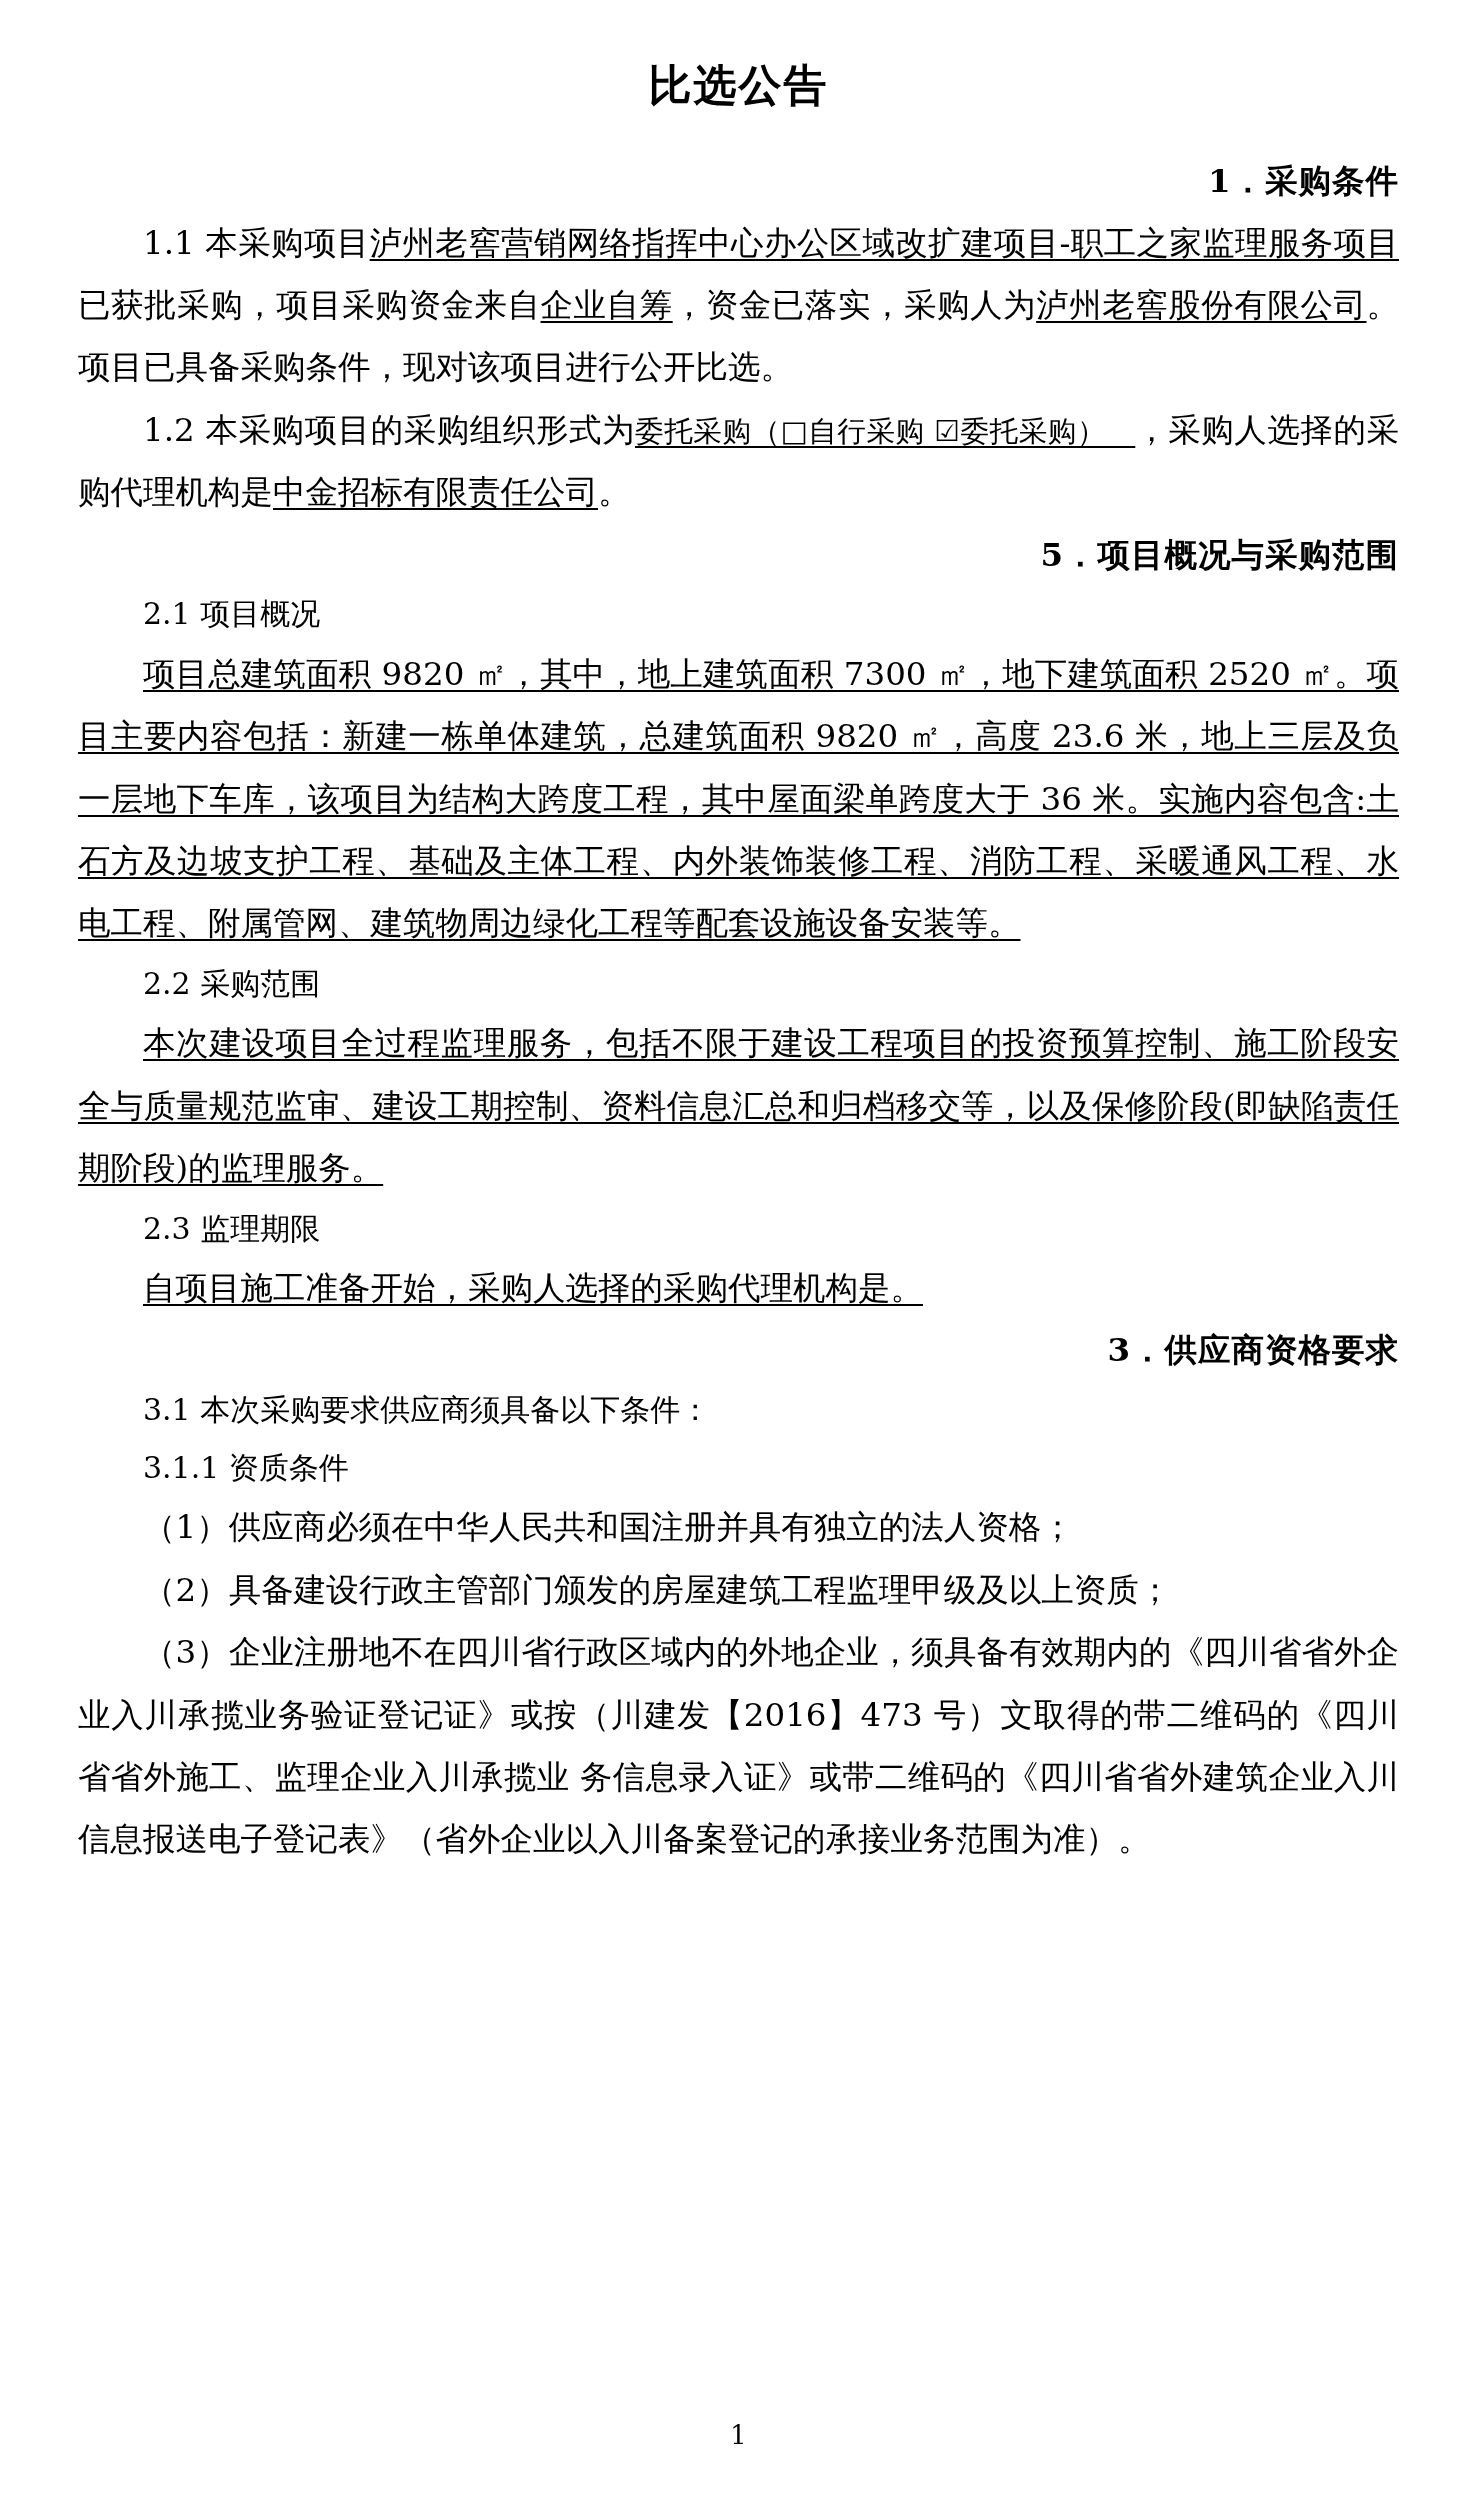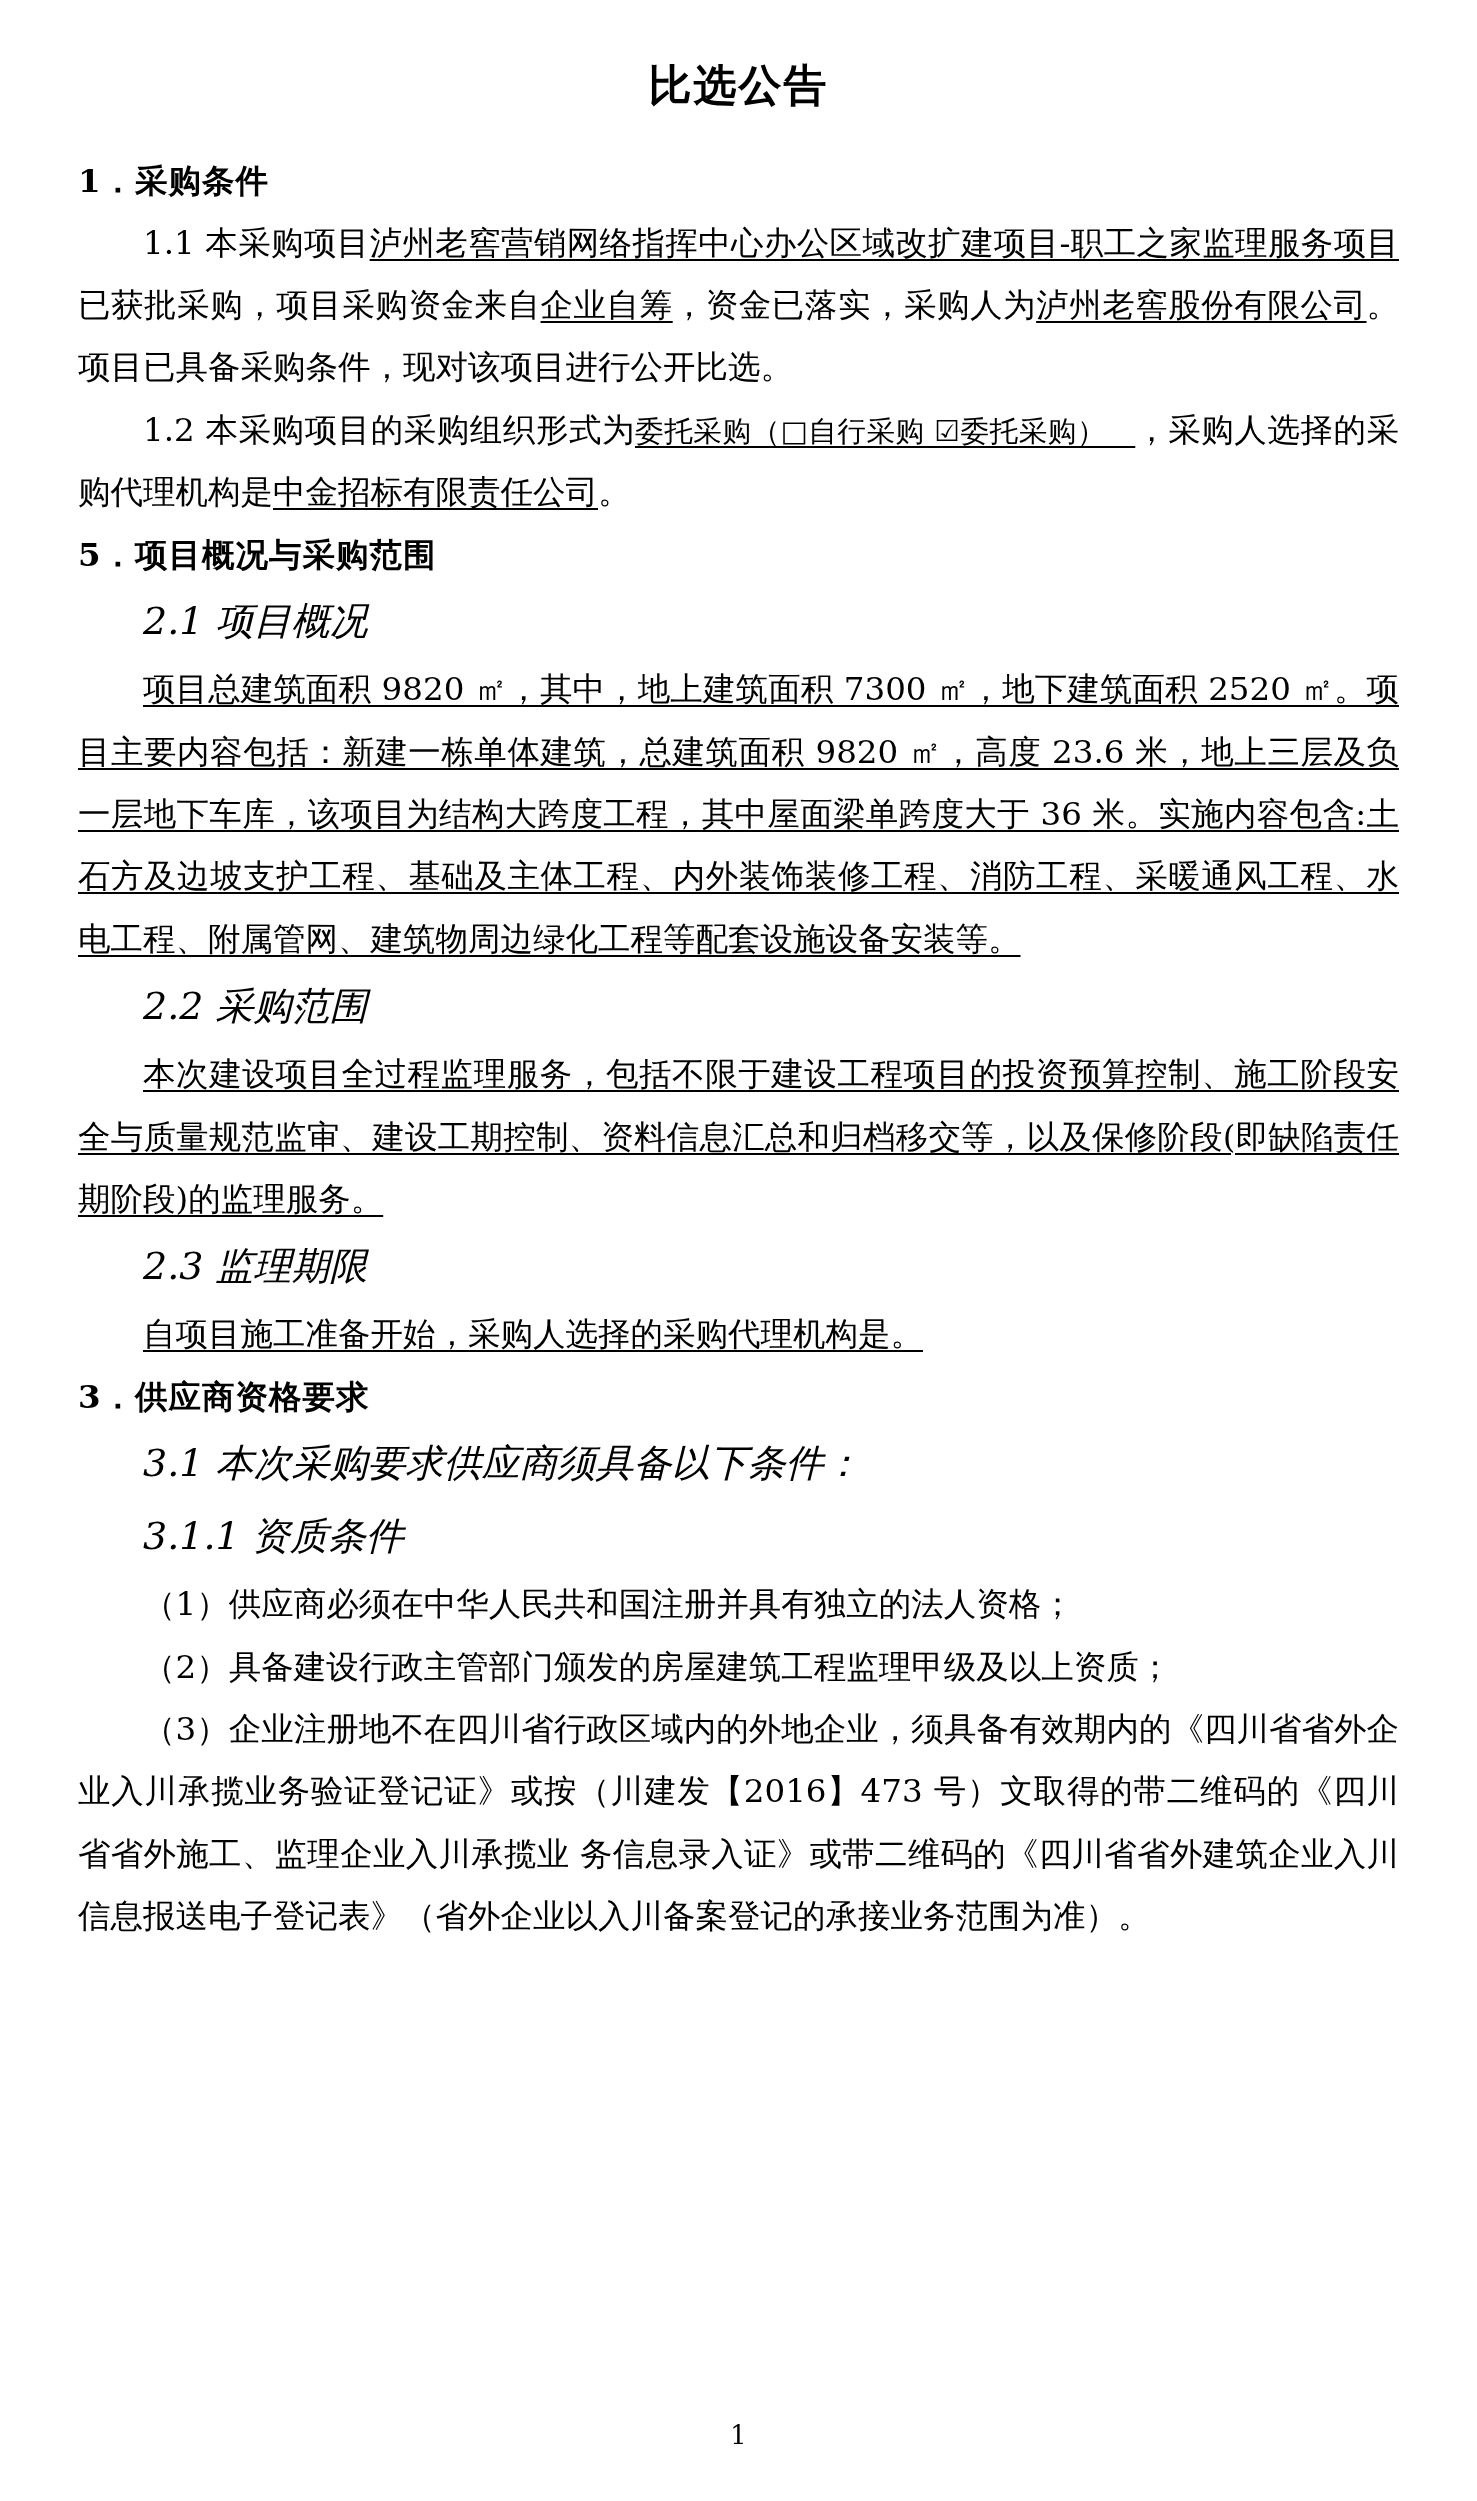--- a/index.html
+++ b/index.html
@@ -31,39 +31,39 @@
     padding-bottom: 35px;
     font-family: "DejaVu Serif", "Liberation Serif", serif;
   }
   h2.section-heading {
     font-size: 32.5px;
     font-weight: bold;
     margin: 0;
     padding: 8.9px 0 8.9px 0;
     letter-spacing: 1px;
     line-height: 1.35;
+    text-align: right;
   }
   p.para {
     font-size: 32.5px;
     line-height: 1.92;
     margin: 0;
     padding: 0;
     text-align: justify;
     text-justify: inter-ideograph;
     letter-spacing: 0px;
   }
   p.indent {
     text-indent: 65px;
   }
   p.sub-heading {
-    font-size: 38px;
+    font-size: 30px;
     line-height: 1.92;
     margin: 0;
     text-indent: 65px;
-    font-style: italic;
   }
   .u {
     text-decoration: underline;
     text-underline-offset: 4.9px;
     text-decoration-thickness: 2px;
   }
   .box {
     font-family: "DejaVu Sans", "Liberation Sans", sans-serif;
     font-size: 28.6px;
     margin-top: 48px;

